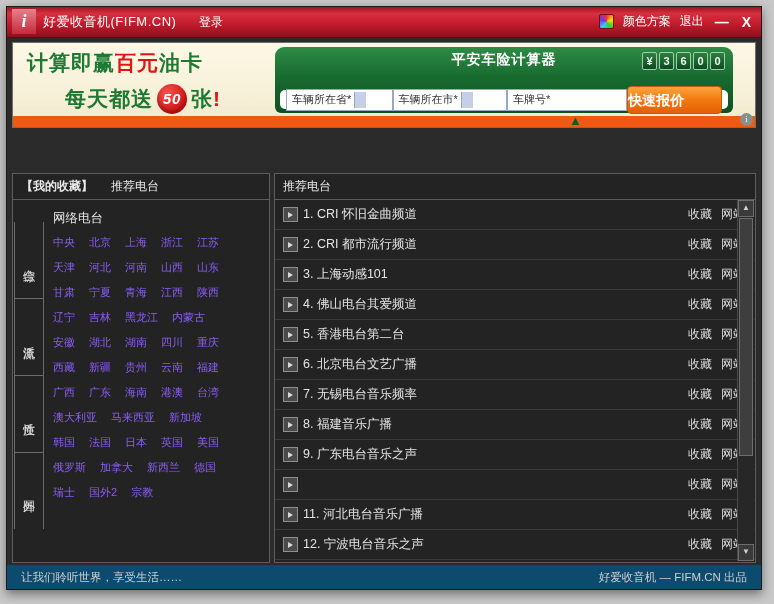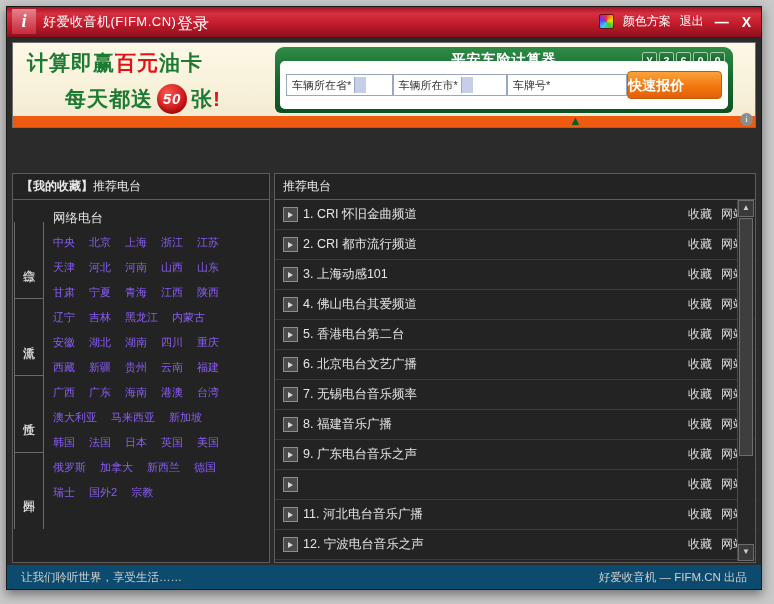--- a/index.html
+++ b/index.html
@@ -10,21 +10,21 @@
 
   
   .titlebar{position:relative;height:30px;
             background:linear-gradient(180deg,#a01423 0%,#d5303f 22%,#c41c2c 55%,#8e0f1d 100%);
             border-bottom:1px solid #5b0a13;}
   .logo{position:absolute;left:5px;top:2px;width:24px;height:25px;
         background:linear-gradient(180deg,#e4828c 0%,#c6293a 100%);}
   .logo span{display:block;color:#fff;font-size:18px;font-style:italic;font-weight:bold;
              text-align:center;line-height:25px;font-family:"Liberation Serif",serif;}
   .apptitle{position:absolute;left:36px;top:6px;color:#fff;font-size:13px;letter-spacing:.5px;}
-  .loginlink{position:absolute;left:170px;top:7px;color:#fff;font-size:16px;cursor:pointer;}
+  .loginlink{position:absolute;left:192px;top:7px;color:#fff;font-size:12px;cursor:pointer;}
   .tb-right{position:absolute;right:8px;top:6px;display:flex;align-items:center;gap:9px;}
   .swatch{width:13px;height:13px;border-radius:2px;border:1px solid #6d0d16;
           background:conic-gradient(#e33,#fd0,#3c3,#3cf,#63f,#e33);}
   .tb-right .lbl{color:#fff;font-size:12px;cursor:pointer;}
   .winbtn{color:#fff;font-size:14px;font-weight:bold;cursor:pointer;padding:0 2px;}
 
   
   .banner{position:relative;margin:4px 5px 0 5px;height:84px;border:1px solid #6f6f6f;overflow:hidden;
           background:linear-gradient(180deg,#fdf8e6 0%,#f6efd6 72%,#f3ecd2 78%,#f3ecd2 100%);}
   .bn-left{position:absolute;left:14px;top:6px;width:250px;}
@@ -39,21 +39,21 @@
   .bn-l2 .red{color:#e11414;}
   .calc{position:absolute;left:262px;top:4px;right:22px;height:66px;
         background:linear-gradient(180deg,#2f8b46 0%,#186b30 45%,#0e5123 100%);
         border-radius:9px 9px 6px 6px;}
   .calc-title{position:absolute;left:0;right:0;top:4px;text-align:center;color:#fff;
               font-size:14px;font-weight:bold;letter-spacing:1px;}
   .odo{position:absolute;right:8px;top:5px;display:flex;gap:2px;align-items:center;}
   .odo i{font-style:normal;display:inline-block;width:13px;height:16px;line-height:16px;text-align:center;
          color:#eafbe9;font-size:11px;font-weight:bold;border:1px solid #9ccfa5;border-radius:2px;
          background:linear-gradient(180deg,#2d7e44,#0c4a20);}
-  .calc-form{position:absolute;left:5px;right:5px;bottom:4px;height:48px;background:#fff;
+  .calc-form{position:absolute;left:5px;right:5px;bottom:4px;height:19px;background:#fff;
              border-radius:5px;display:flex;align-items:center;padding:0 6px;}
   .fld{height:20px;border:1px solid #9aa7c4;display:flex;align-items:center;font-size:11px;color:#333;
        background:#fff;padding:0 2px;}
   .fld .txt{padding:0 3px;}
   .fld .arrow{width:11px;height:16px;background:#c6cfe8;border-left:1px solid #9aa7c4;}
   .fld.w1{width:104px;} .fld.w2{width:112px;} .fld.w3{width:118px;}
   .quote{margin-left:auto;width:96px;height:26px;border-radius:4px;color:#fff;font-size:14px;
          font-weight:bold;text-align:left;line-height:26px;border:1px solid #c45b0c;
          background:linear-gradient(180deg,#fba33b 0%,#f37a11 50%,#e35f06 100%);cursor:pointer;}
   .stripe{position:absolute;left:0;right:0;bottom:0;height:11px;background:#ef5a11;}
@@ -82,21 +82,21 @@
         border-radius:2px;background:linear-gradient(180deg,#eaf8ff,#5fb5da);}
   .status{color:#e6e6e6;font-size:12px;margin-left:22px;}
   .searchwrap{margin-left:auto;display:flex;align-items:center;gap:5px;padding-right:6px;}
   .searchinput{width:130px;height:19px;border:1px solid #9a9a9a;background:#fff;}
   .searchbtn{width:38px;height:22px;border:1px solid #8b8b8b;background:#e8eef2;color:#111;
              font-size:12px;text-align:center;line-height:22px;cursor:pointer;}
 
   
   .content{position:absolute;left:5px;right:5px;top:166px;bottom:26px;display:flex;gap:4px;}
   .left{width:256px;border:1px solid #5d5d5d;background:#232323;display:flex;flex-direction:column;}
-  .ltabs{height:25px;border-bottom:1px solid #5d5d5d;display:flex;align-items:center;padding-left:8px;}
+  .ltabs{height:25px;border-bottom:1px solid #5d5d5d;display:flex;align-items:center;padding-left:8px;gap:18px;}
   .ltab{color:#e9e9e9;font-size:12px;cursor:pointer;}
   .ltab.active{font-weight:bold;}
   .lbody{flex:1;display:flex;overflow:hidden;}
   .cats{width:30px;padding-top:22px;display:flex;flex-direction:column;}
   .cat{width:28px;margin-left:1px;border:1px solid #6a6a6a;border-bottom:none;color:#e0e0e0;
        font-size:12px;text-align:center;padding:10px 0;line-height:16px;cursor:pointer;
        writing-mode:vertical-rl;height:56px;display:flex;align-items:center;justify-content:center;}
   .cat:first-child{border-top:none;}
   .regions{flex:1;padding:10px 0 0 10px;}
   .rowtitle{color:#e6e6e6;font-size:12.5px;margin-bottom:8px;}

